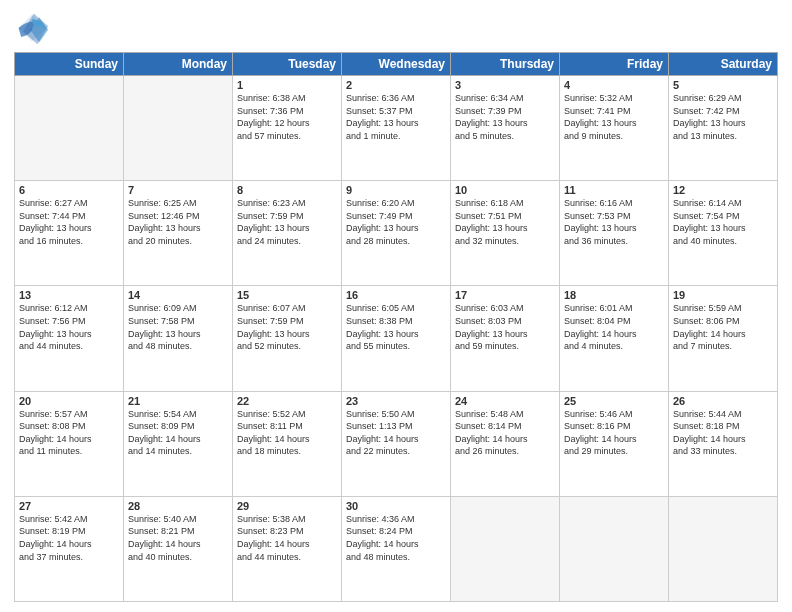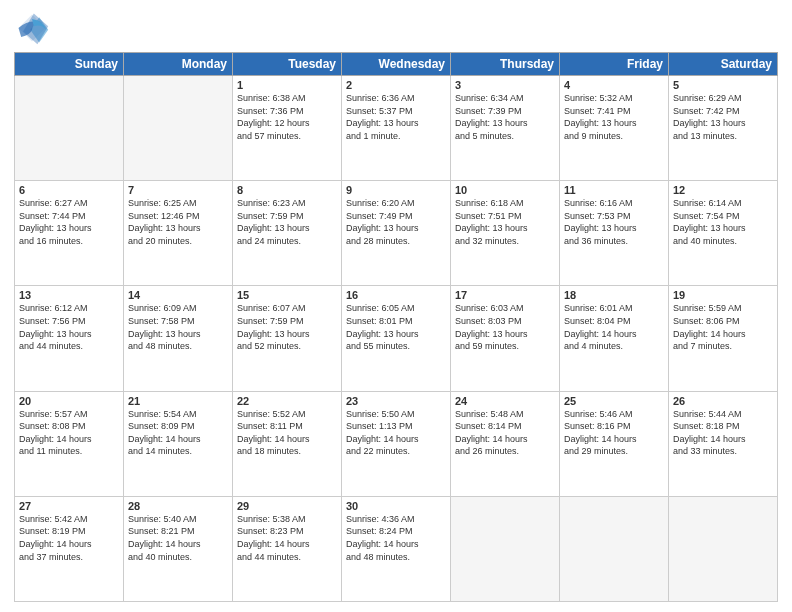--- a/index.html
+++ b/index.html
@@ -243,21 +243,21 @@
           <td>
             <span class="day-num">15</span>
             <div class="cell-text">Sunrise: 6:07 AM</div>
             <div class="cell-text">Sunset: 7:59 PM</div>
             <div class="cell-text">Daylight: 13 hours</div>
             <div class="cell-text">and 52 minutes.</div>
           </td>
           <td>
             <span class="day-num">16</span>
             <div class="cell-text">Sunrise: 6:05 AM</div>
-            <div class="cell-text">Sunset: 8:01 PM</div>
+            <div class="cell-text">Sunset: 8:38 PM</div>
             <div class="cell-text">Daylight: 13 hours</div>
             <div class="cell-text">and 55 minutes.</div>
           </td>
           <td>
             <span class="day-num">17</span>
             <div class="cell-text">Sunrise: 6:03 AM</div>
             <div class="cell-text">Sunset: 8:03 PM</div>
             <div class="cell-text">Daylight: 13 hours</div>
             <div class="cell-text">and 59 minutes.</div>
           </td>

